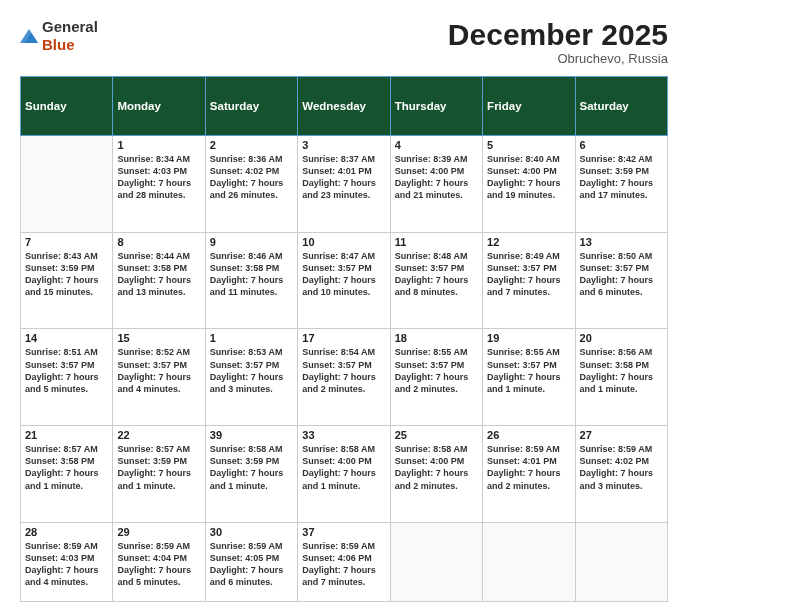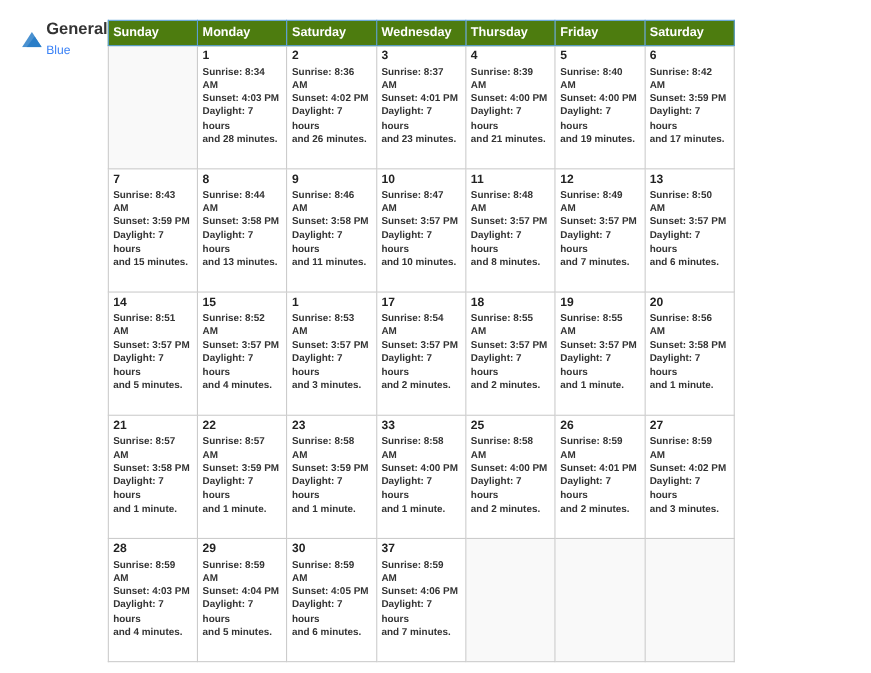--- a/index.html
+++ b/index.html
@@ -8,21 +8,21 @@
       height: 612px;
       font-family: Arial, sans-serif;
       background: #fff;
       overflow: hidden;
     }
     .page {
       width: 688px;
       height: 612px;
       padding: 18px 20px 10px 20px;
       display: flex;
-      flex-direction: row;
+      flex-direction: column;
     }
     .header {
       display: flex;
       justify-content: space-between;
       align-items: flex-start;
       margin-bottom: 10px;
     }
     .logo {
       display: flex;
       align-items: center;
@@ -44,25 +44,25 @@
     .location {
       font-size: 13px;
       color: #555;
     }
     .calendar {
       width: 100%;
       border-collapse: collapse;
       flex: 1;
     }
     .calendar th {
-      background-color: #4d7c0f;
+      background-color: #14532d;
       color: #fff;
       font-size: 11.5px;
       font-weight: bold;
-      padding: 5px 4px;
+      padding: 23px 4px;
       text-align: left;
       border: 1px solid #5a9fd4;
     }
     .calendar td {
       border: 1px solid #ccc;
       vertical-align: top;
       padding: 3px 4px;
       font-size: 9.5px;
       color: #333;
       width: calc(100% / 7);
@@ -93,22 +93,26 @@
 
 <div class="page">
   <div class="header">
     <div class="logo">
       <svg class="logo-icon" viewBox="0 0 22 17" xmlns="http://www.w3.org/2000/svg">
         <polygon points="0,17 11,0 22,17" fill="#2a7ec8" opacity="0.85"></polygon>
         <polygon points="5,17 14,5 22,17" fill="#2a7ec8"></polygon>
       </svg>
       <div>
         <span style="font-size:15px;font-weight:bold;color:#333;">General</span><br>
-        <span style="font-size:11px;font-weight:normal;color:#3b82f6;">Blue</span>
+        <span style="font-size:15px;font-weight:bold;color:#c2410c;">Blue</span>
       </div>
+    </div>
+    <div class="title-block">
+      <div class="month-title">December 2025</div>
+      <div class="location">Obruchevo, Russia</div>
     </div>
   </div>
 
   <table class="calendar">
     <thead>
       <tr>
       <th>Sunday</th>
           <th>Monday</th>
           <th>Saturday</th>
           <th>Wednesday</th>
@@ -208,21 +212,21 @@
         <tr>
           <td>
             <span class="day-number">21</span>
             <div class="cell-text">Sunrise: 8:57 AM<br>Sunset: 3:58 PM<br>Daylight: 7 hours<br>and 1 minute.</div>
           </td>
           <td>
             <span class="day-number">22</span>
             <div class="cell-text">Sunrise: 8:57 AM<br>Sunset: 3:59 PM<br>Daylight: 7 hours<br>and 1 minute.</div>
           </td>
           <td>
-            <span class="day-number">23</span>
+            <span class="day-number">39</span>
             <div class="cell-text">Sunrise: 8:58 AM<br>Sunset: 3:59 PM<br>Daylight: 7 hours<br>and 1 minute.</div>
           </td>
           <td>
             <span class="day-number">33</span>
             <div class="cell-text">Sunrise: 8:58 AM<br>Sunset: 4:00 PM<br>Daylight: 7 hours<br>and 1 minute.</div>
           </td>
           <td>
             <span class="day-number">25</span>
             <div class="cell-text">Sunrise: 8:58 AM<br>Sunset: 4:00 PM<br>Daylight: 7 hours<br>and 2 minutes.</div>
           </td>

